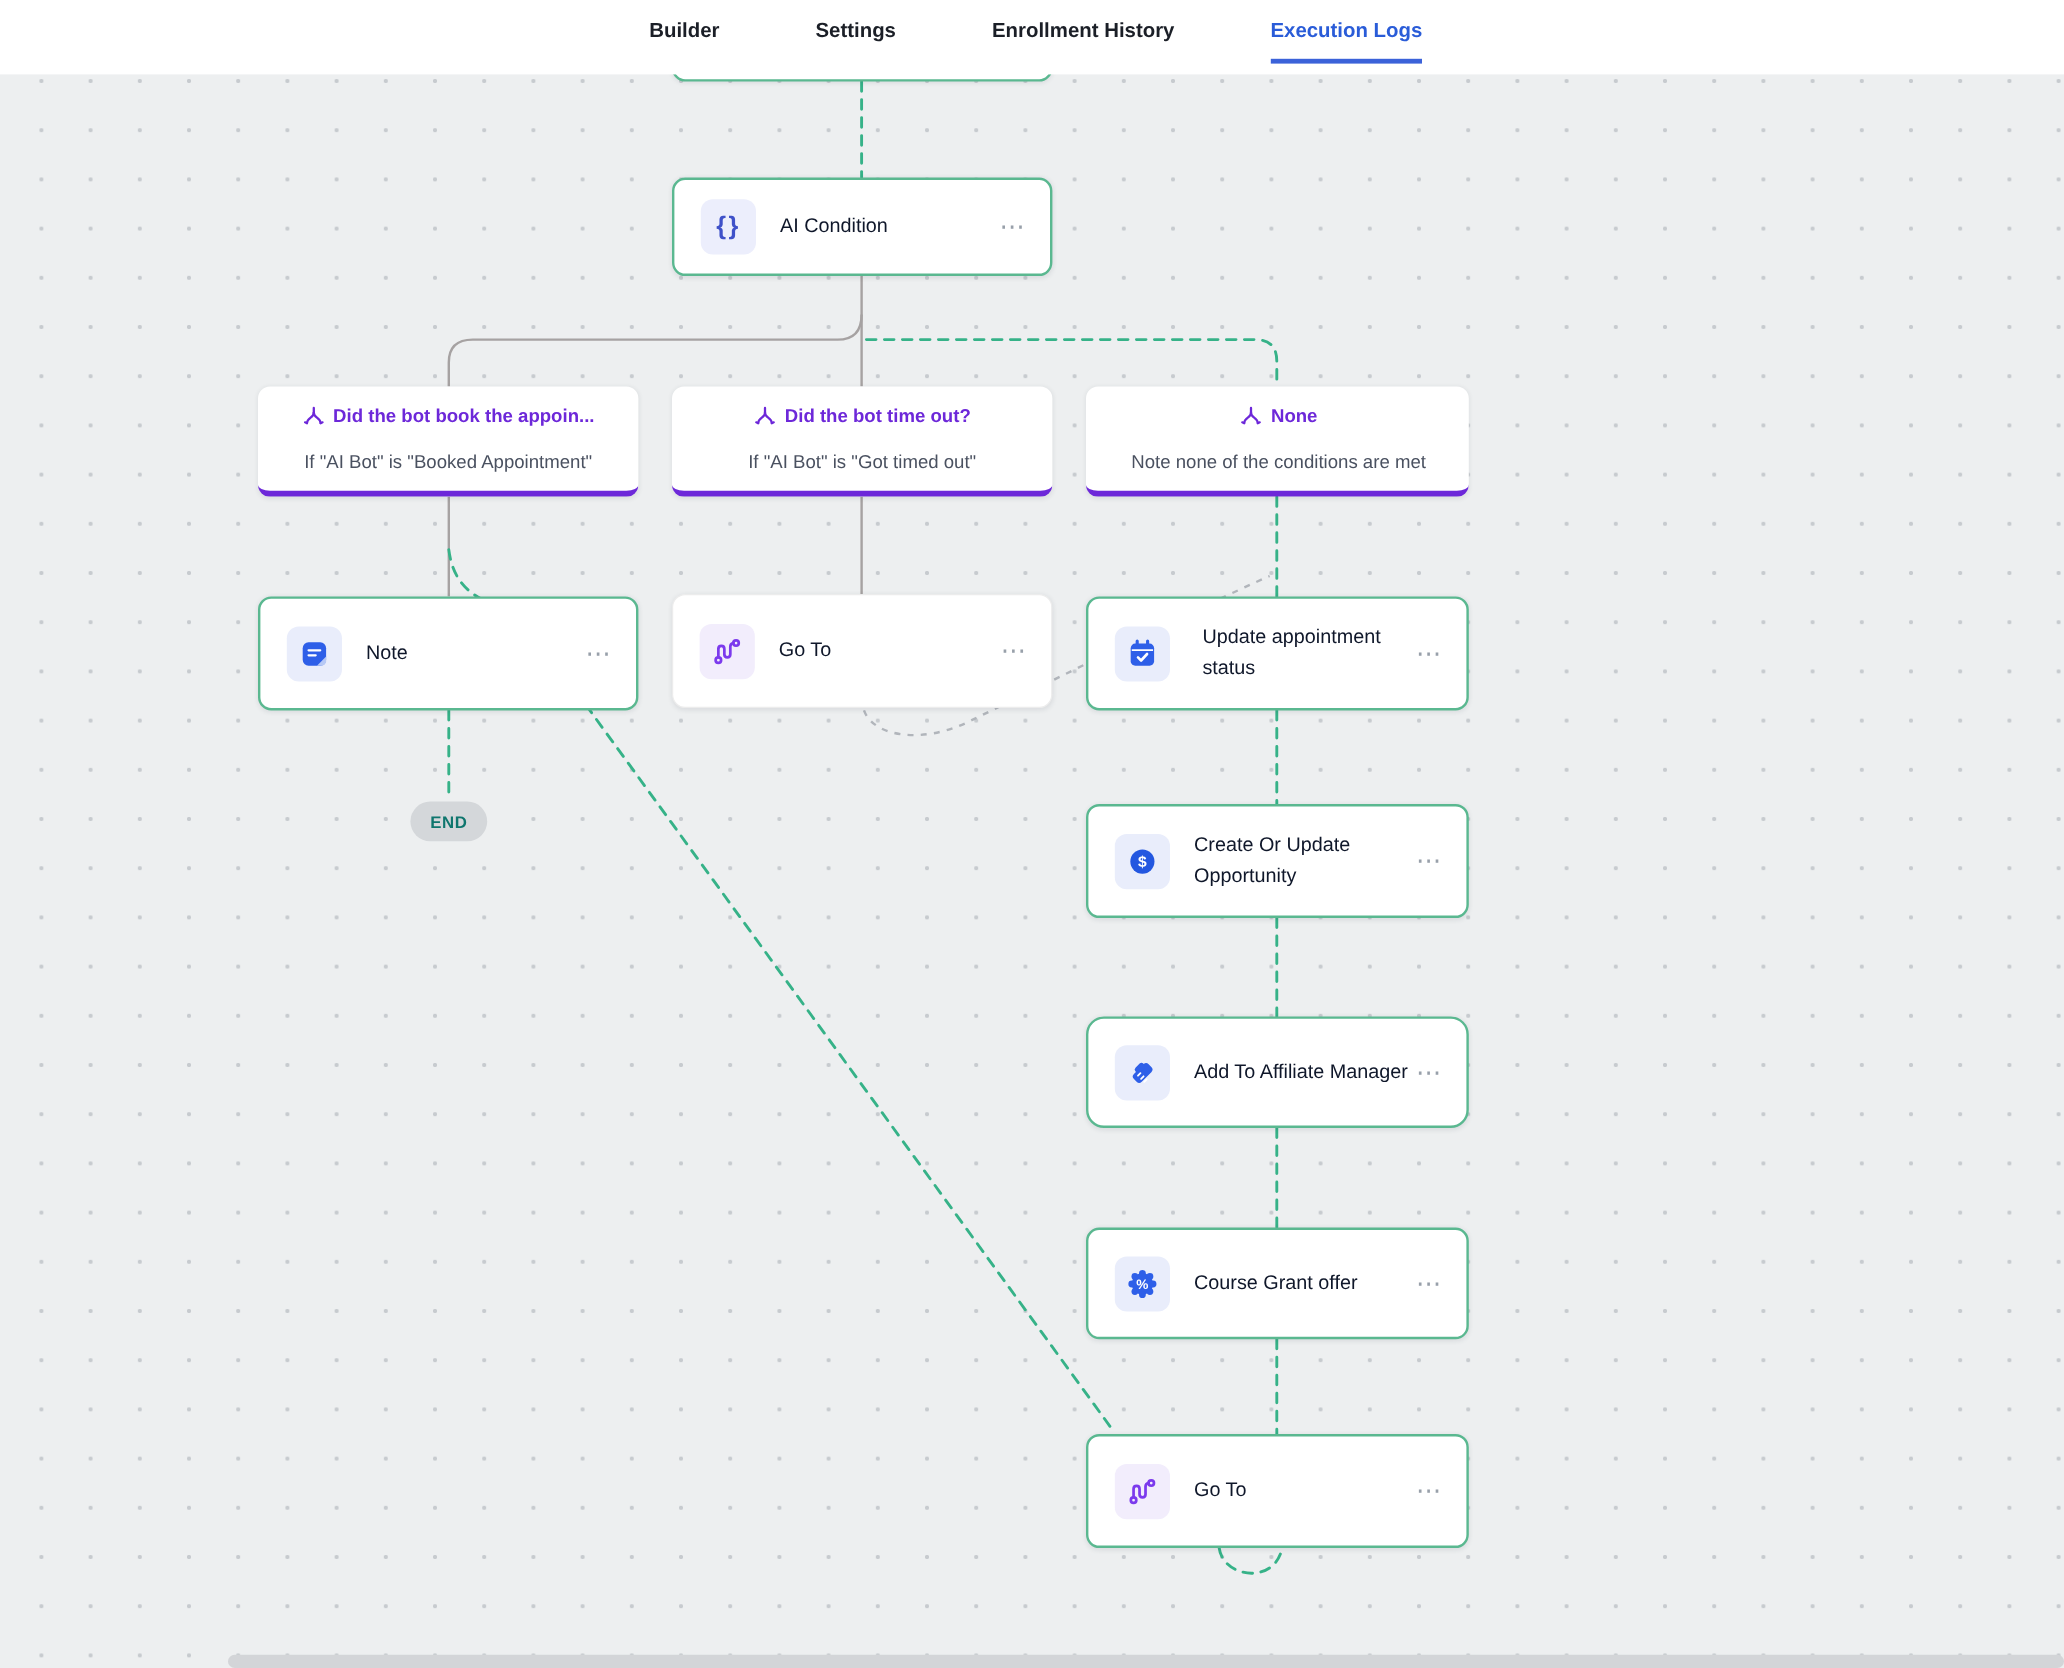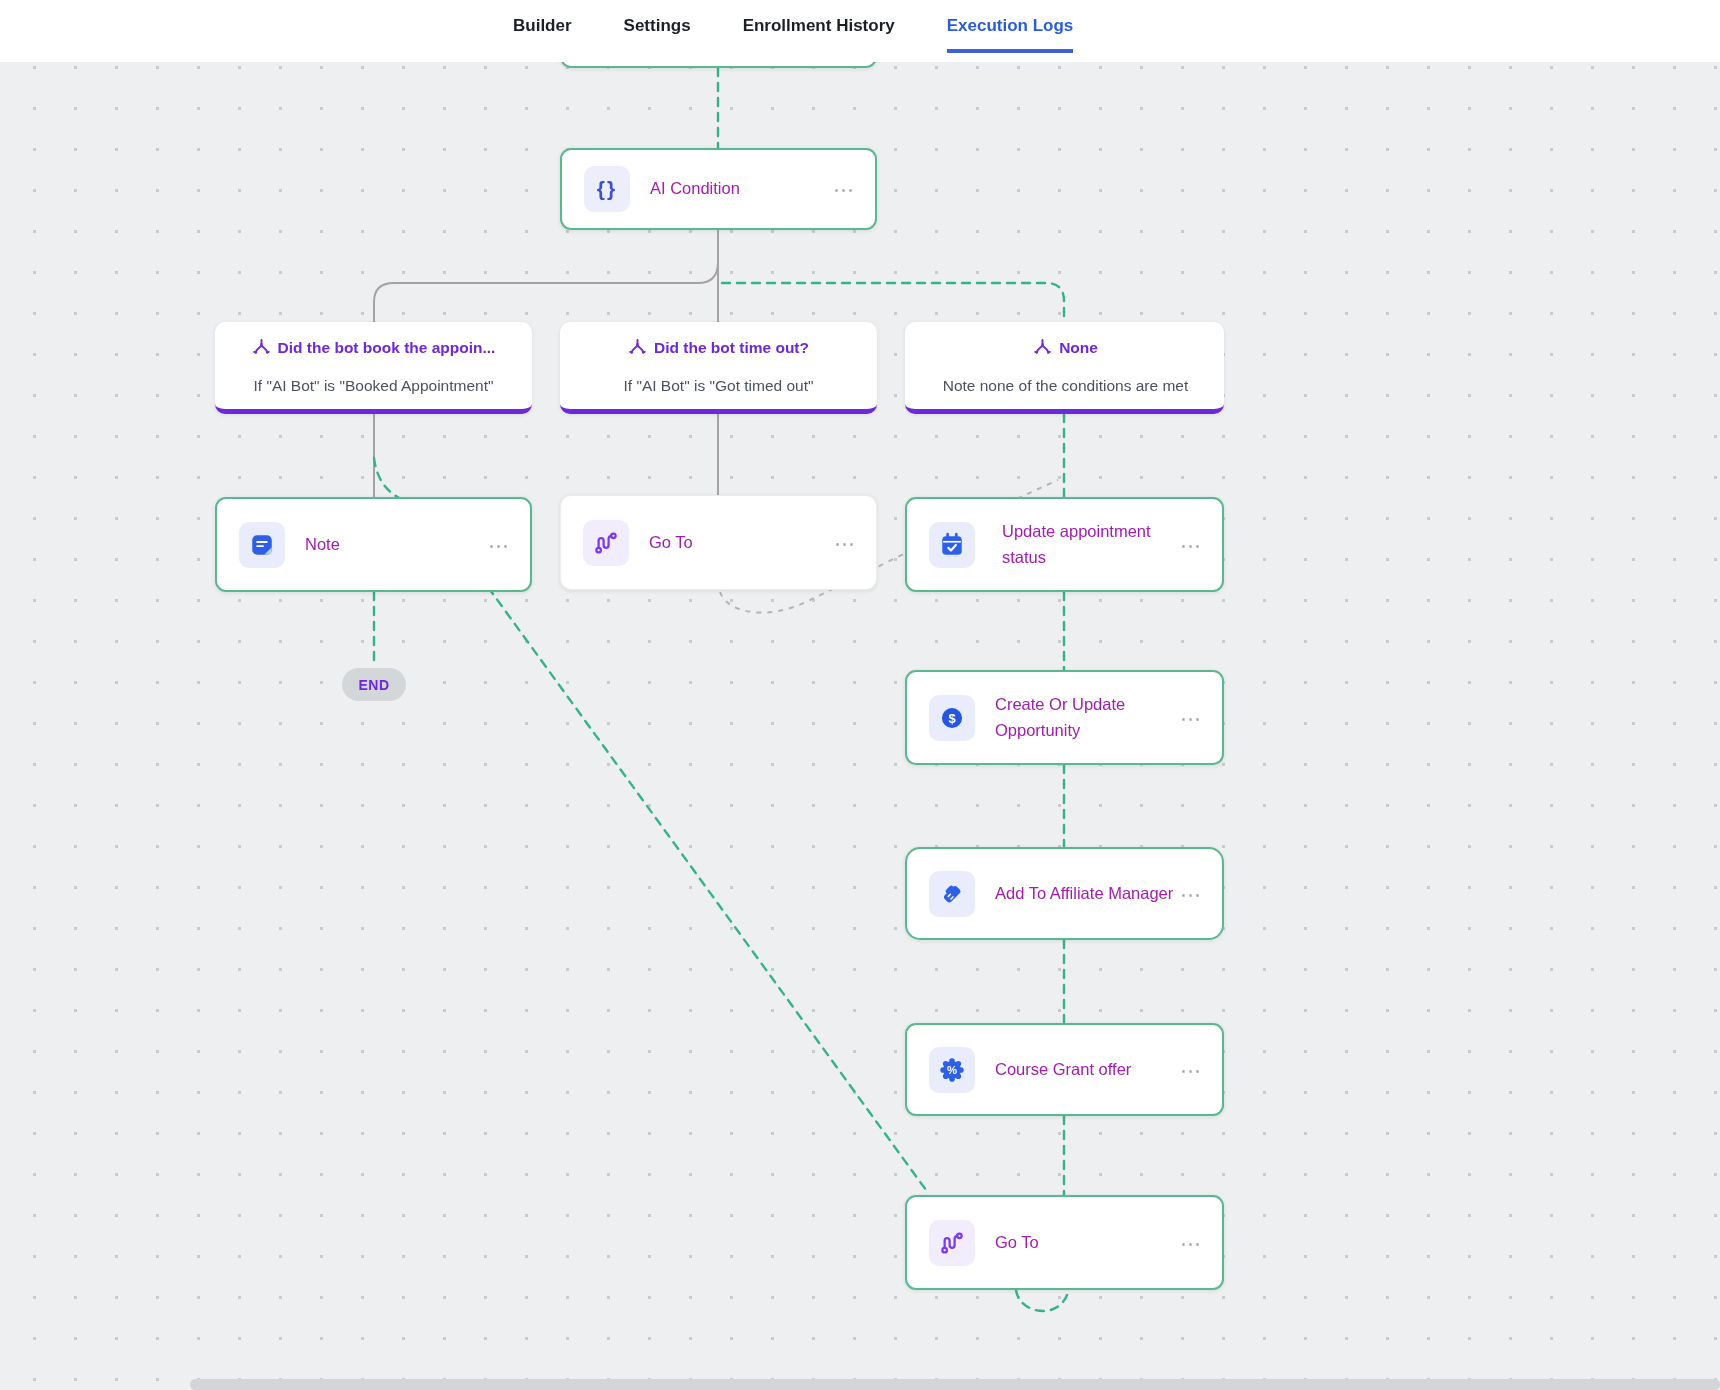--- a/index.html
+++ b/index.html
@@ -10,21 +10,21 @@
   }
   
   .topnav{
     position:absolute;top:0;left:0;width:1720px;height:62px;
     background:#ffffff;z-index:20;
   }
   .tabs{position:absolute;left:513px;top:0;height:62px;display:flex;gap:52px;}
   .tab{
     height:53px;display:flex;align-items:center;
     font-size:17px;font-weight:700;color:#1b1f27;cursor:pointer;
-    border-bottom:4px solid transparent;box-sizing:border-box;padding-top:2px;
+    border-bottom:4px solid transparent;box-sizing:border-box;padding-top:2px;margin-left:28px;
   }
   .tab.active{color:#2a5cd8;border-bottom-color:#3b62d9;}
   
   .canvas{
     position:absolute;top:62px;left:0;width:1720px;height:1328px;
     background-color:#edeff0;
     background-image:radial-gradient(circle,#c7cbcf 1.6px,transparent 1.9px);
     background-size:41px 41px;background-position:14px 26px;
   }
   .wires{position:absolute;top:0;left:0;z-index:1;pointer-events:none;}
@@ -40,39 +40,39 @@
   .node.green{border:2px solid #5ab890;}
   .node.plain{border:1px solid #ececec;}
   .iconbox{
     width:46px;height:46px;border-radius:10px;flex:0 0 auto;
     display:flex;align-items:center;justify-content:center;
   }
   .bx-blue{background:#e9edfb;}
   .bx-indigo{background:#eceefc;}
   .bx-purple{background:#f2edfc;}
   .braces{font-size:21px;font-weight:700;color:#3f51c9;letter-spacing:2px;}
-  .nlabel{font-size:16.5px;font-weight:500;color:#a21caf;line-height:1.55;white-space:nowrap;}
+  .nlabel{font-size:16.5px;font-weight:500;color:#0f172a;line-height:1.55;white-space:nowrap;}
   .nlabel.wrap{white-space:normal;max-width:165px;}
   .menu{
     position:absolute;right:20px;top:50%;transform:translateY(-50%);
     font-size:21px;color:#98a0aa;letter-spacing:1px;cursor:pointer;line-height:1;
   }
   
   .card{
     position:absolute;background:#fff;border-radius:10px;box-sizing:border-box;
     border-bottom:5px solid #6d28d9;z-index:2;cursor:pointer;
     display:flex;flex-direction:column;align-items:center;justify-content:center;gap:20px;
     box-shadow:0 1px 4px rgba(31,41,55,.09);padding:4px 10px 2px;
   }
   .ctitle{display:flex;align-items:center;gap:7px;font-size:15.5px;font-weight:700;color:#6d28d9;white-space:nowrap;}
   .csub{font-size:15.5px;color:#4a5160;white-space:nowrap;}
   
   .endbadge{
     position:absolute;left:342px;top:668px;width:64px;height:33px;border-radius:17px;
-    background:#d4d7da;color:#6d28d9;font-size:14px;font-weight:700;
+    background:#d4d7da;color:#0f766e;font-size:14px;font-weight:700;
     display:flex;align-items:center;justify-content:center;z-index:2;letter-spacing:.5px;
   }
   .hscroll{
     position:absolute;left:190px;top:1379px;right:0;height:11px;
     background:#d3d5d8;border-radius:6px;z-index:5;
   }
 </style>
 </head>
 <body>
 

